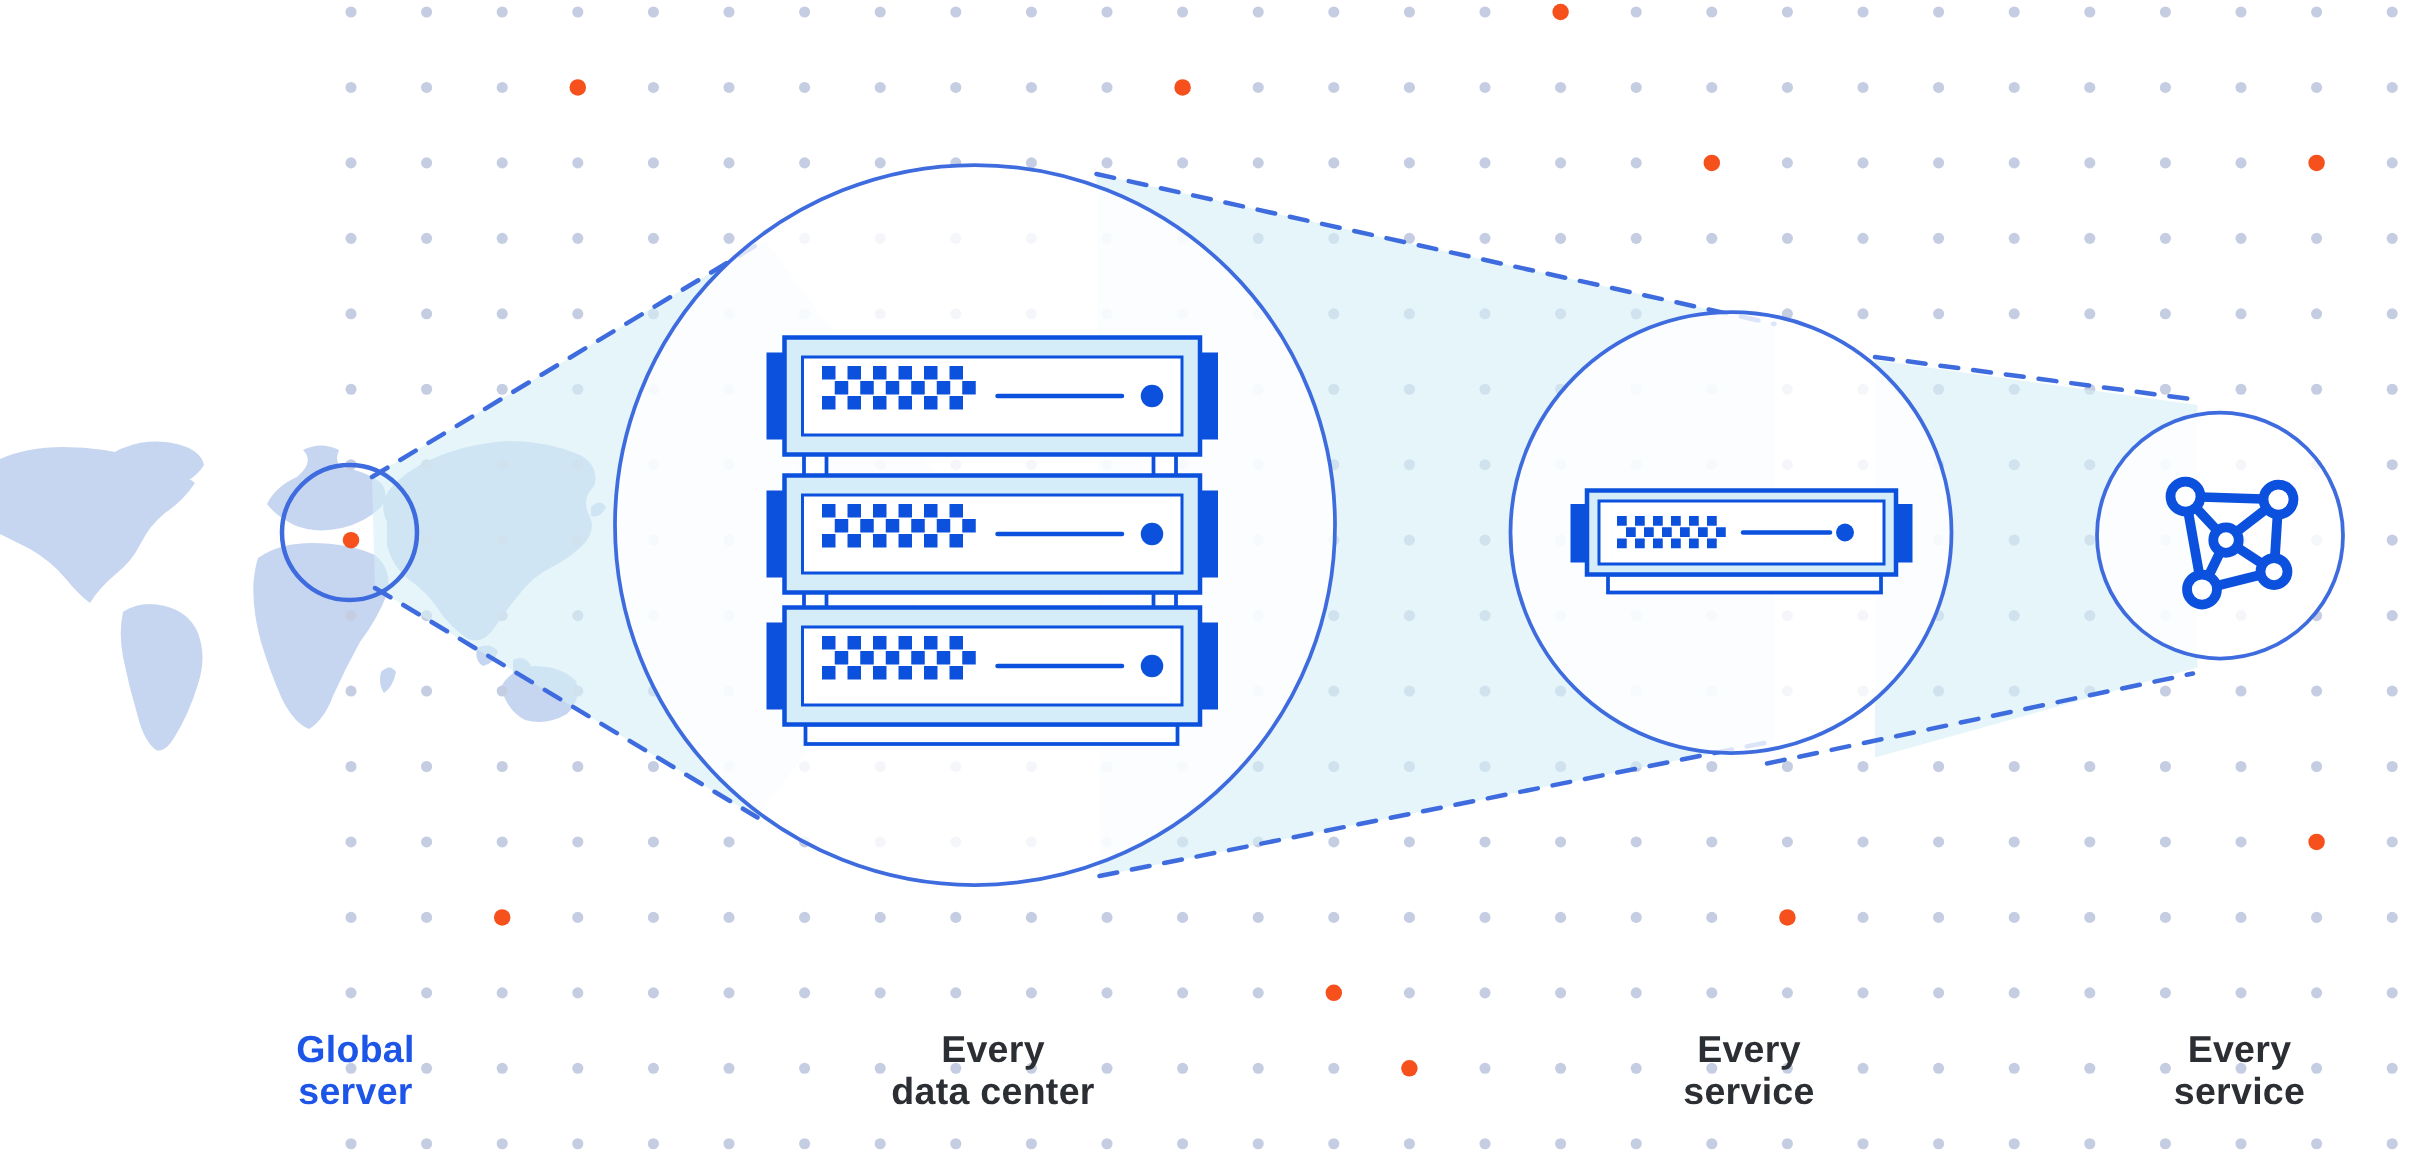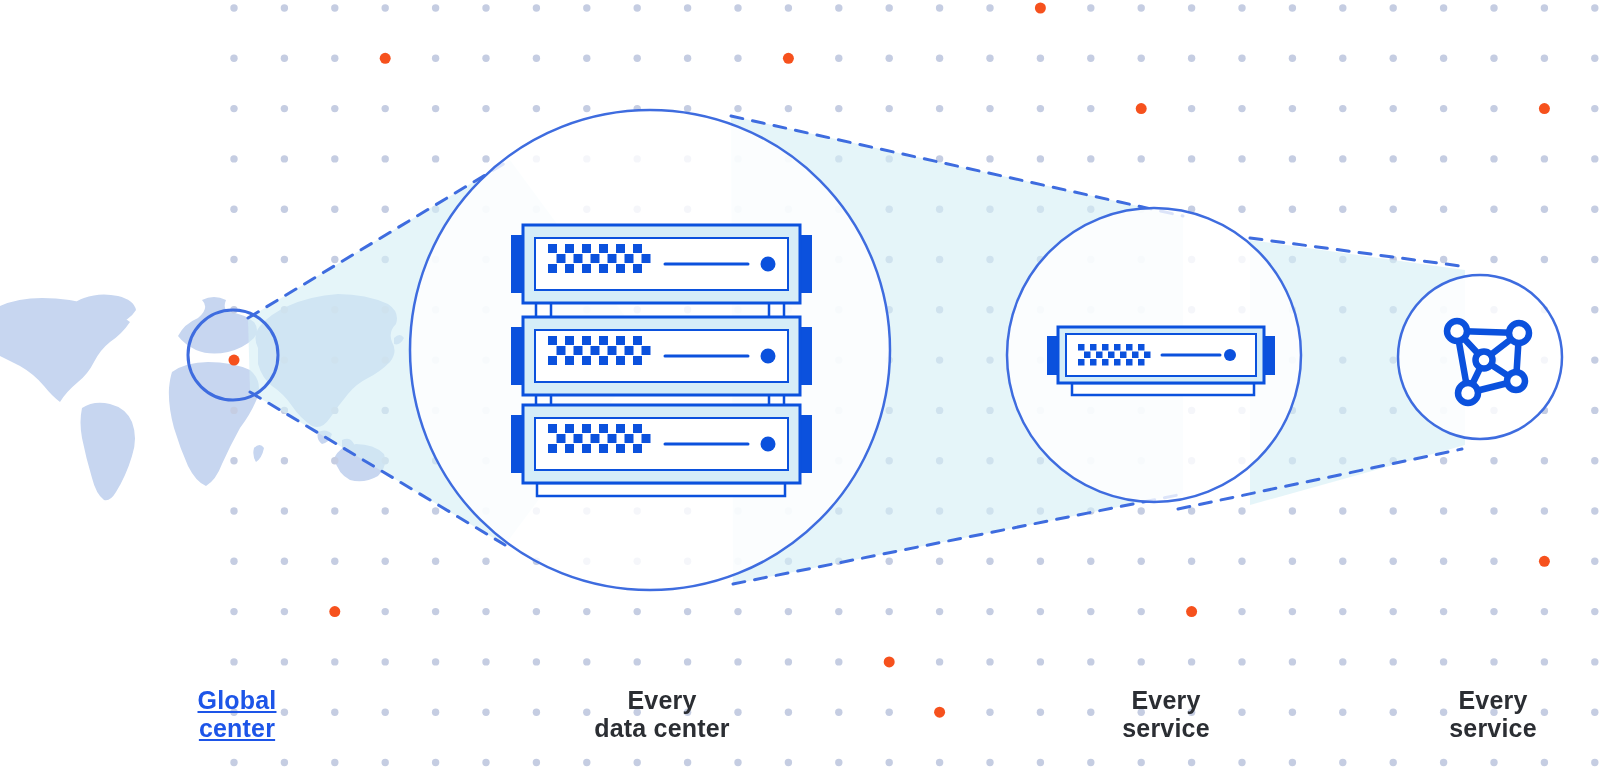--- a/index.html
+++ b/index.html
@@ -22,21 +22,21 @@
   .white-box{fill:#fff;stroke:var(--deep);stroke-width:2;}
   .white-box-thick{fill:#fff;stroke:var(--deep);stroke-width:2.5;}
   .mesh-edge{stroke:var(--deep);stroke-width:6.5;stroke-linecap:round;fill:none;}
   .mesh-node{fill:#fff;stroke:var(--deep);stroke-width:6.5;}
 
   .label{
     position:absolute;top:686px;width:300px;margin-left:-150px;
     text-align:center;font-weight:700;font-size:25px;line-height:28px;
     color:var(--label-dark);letter-spacing:0.2px;
   }
-  .label.blue{color:var(--label-blue);text-decoration:underline;}
+  .label.blue{color:var(--label-blue);}
 </style>
 </head>
 <body>
 
 <div class="stage">
   <svg id="scene" width="1620" height="782" viewBox="0 0 1620 782">
 
     <g>
       <path class="map-land" d="
         M68,316 Q70,302 84,298 Q100,292 118,296 Q134,300 136,310 Q130,320 114,326 Q96,332 82,328 Q70,325 68,316 Z
@@ -649,21 +649,21 @@
       <circle class="mesh-node" cx="1457" cy="331" r="10"></circle>
       <circle class="mesh-node" cx="1519" cy="333" r="10"></circle>
       <circle class="mesh-node" cx="1468" cy="393" r="10"></circle>
       <circle class="mesh-node" cx="1516" cy="381" r="9"></circle>
       <circle class="mesh-node" cx="1484" cy="360" r="8.5"></circle>
     </g>
   </svg>
 
   <div class="label blue" style="left:237px">
     <div>Global</div>
-    <div>center</div>
+    <div>server</div>
   </div>
   <div class="label" style="left:662px">
     <div>Every</div>
     <div>data center</div>
   </div>
   <div class="label" style="left:1166px">
     <div>Every</div>
     <div>service</div>
   </div>
   <div class="label" style="left:1493px">

